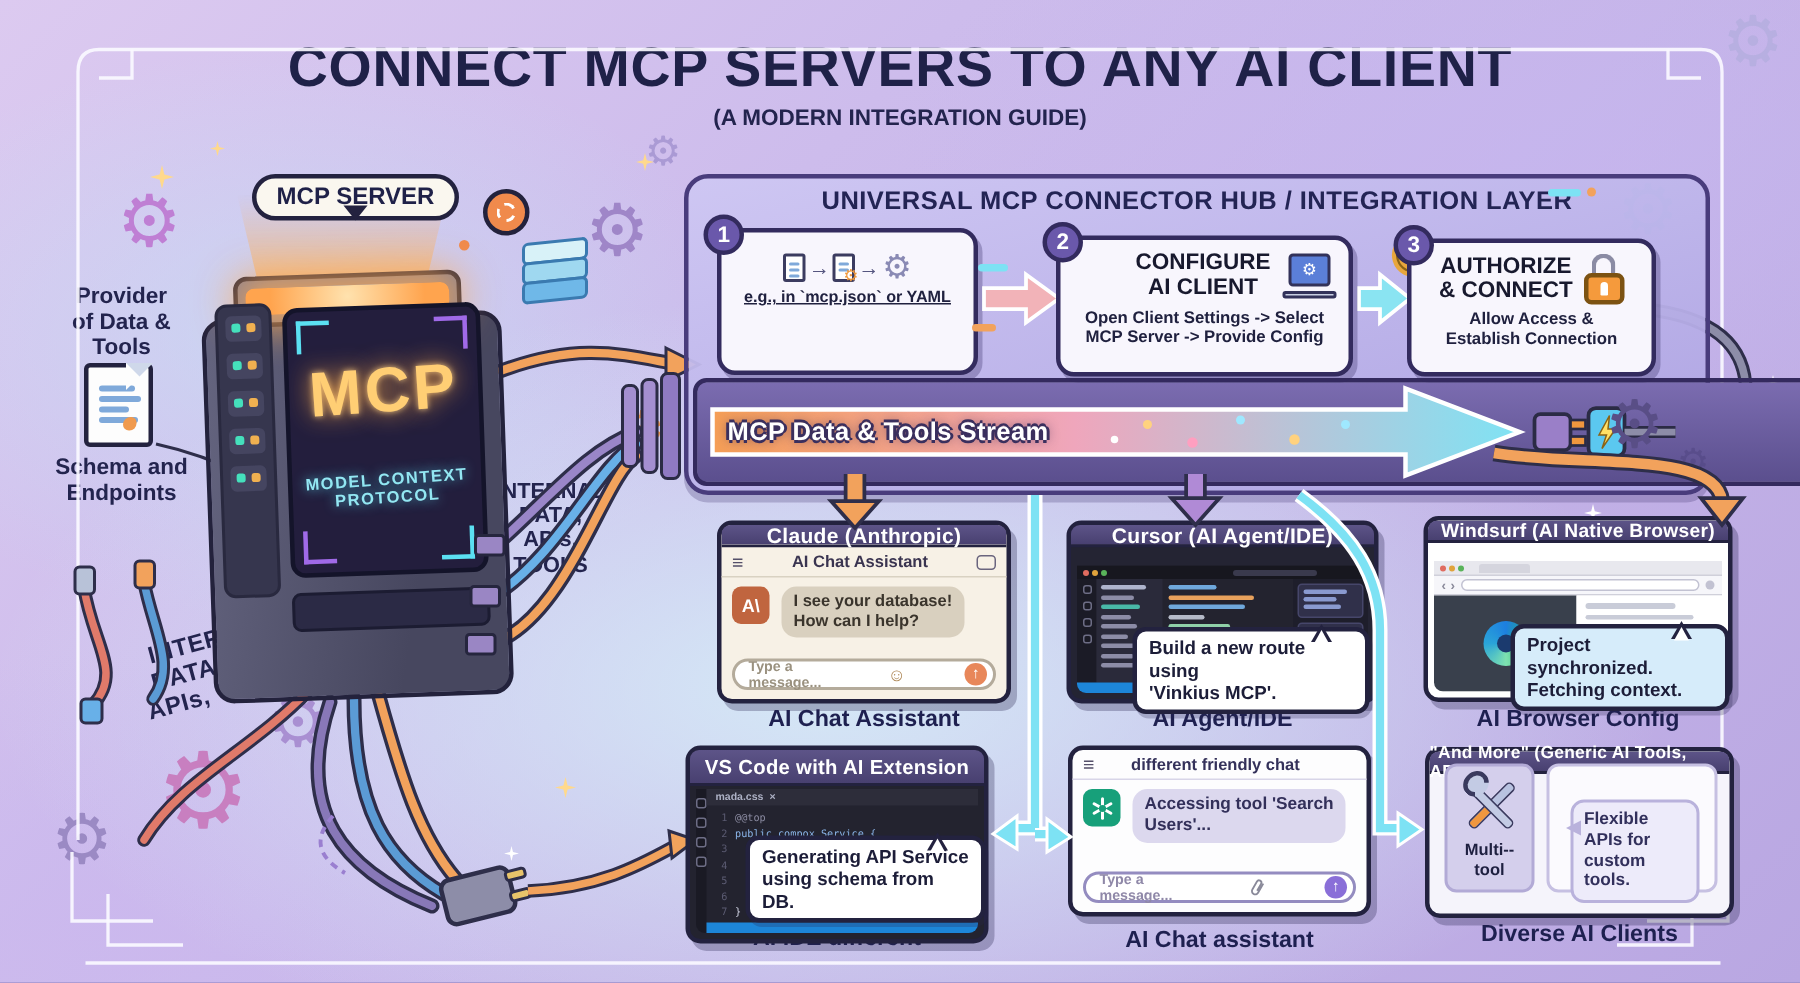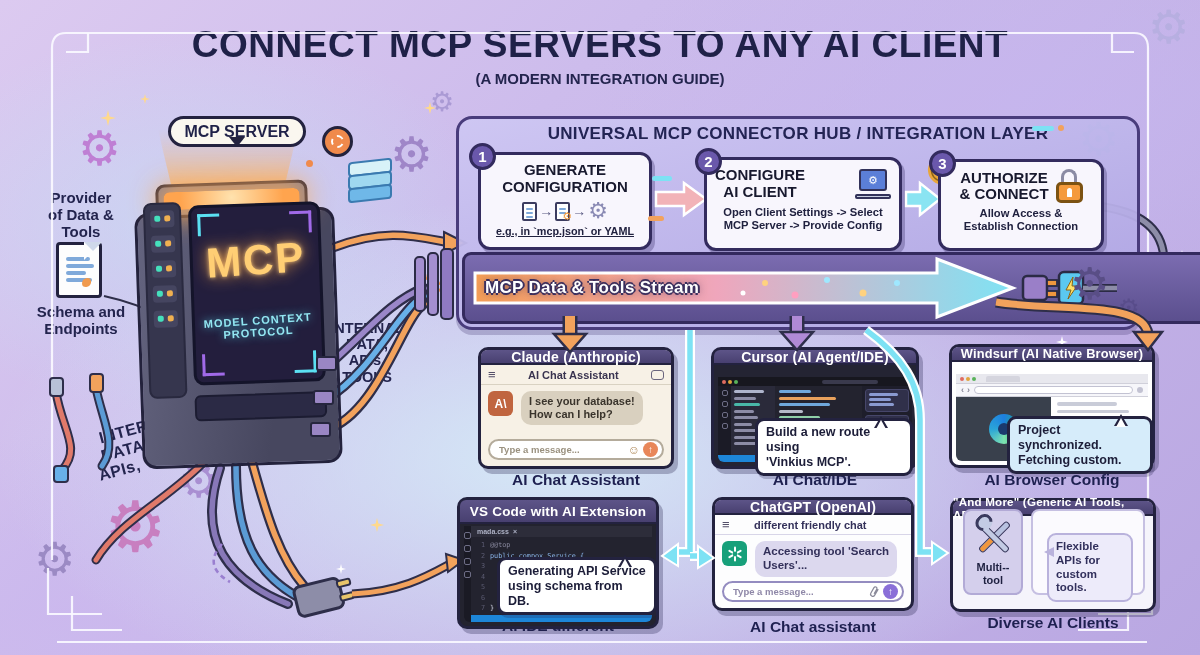--- a/index.html
+++ b/index.html
@@ -90,21 +90,21 @@
     font-weight:700;font-size:14px;border-bottom:2.5px solid #23223f;border-radius:6px 6px 0 0;letter-spacing:.2px;}
   .chat-head{display:flex;align-items:center;padding:2px 7px;font-weight:800;font-size:11px;color:#3a3450;border-bottom:1.5px solid #d9d2c2;}
   .chat-head .mid{flex:1;text-align:center;}
   .burger{font-size:13px;color:#55506a;cursor:default;}
   .bubble-icon{width:13px;height:10px;border:1.8px solid #6a657e;border-radius:3px;}
   .msg-row{display:flex;align-items:flex-start;padding:6px 7px 2px;}
   .logo-sq{width:25px;height:25px;border-radius:6px;display:flex;align-items:center;justify-content:center;color:#fff;font-weight:800;flex:none;}
   .say{border-radius:10px;padding:4px 8px;font-weight:800;font-size:11px;line-height:1.2;white-space:pre-line;position:relative;margin-left:8px;}
   .say::before{content:"";position:absolute;left:-7px;top:8px;border:5px solid transparent;}
   .input-pill{position:absolute;left:7px;right:7px;bottom:6px;height:21px;border:2px solid #b4ab9b;border-radius:12px;background:#fff;
-    display:flex;align-items:center;padding:0 4px 0 9px;font-size:9.5px;color:#9a917f;font-weight:700;}
+    display:flex;align-items:center;padding:0 4px 0 9px;font-size:9.5px;color:#9a917f;font-weight:700;gap:36px;}
   .send{width:15px;height:15px;border-radius:50%;color:#fff;font-size:10px;font-weight:800;display:flex;align-items:center;justify-content:center;flex:none;}
   .callout{position:absolute;background:#fff;border:3px solid #23223f;border-radius:9px;padding:4px 8px;font-weight:800;font-size:12.5px;
     color:#1c1d38;line-height:1.18;white-space:pre-line;z-index:6;box-shadow:2px 3px 0 rgba(40,35,80,.25);}
   .callout::before{content:"";position:absolute;top:-12px;right:22px;border:7px solid transparent;border-bottom:12px solid #23223f;}
   .callout::after{content:"";position:absolute;top:-6px;right:24px;border:5px solid transparent;border-bottom:9px solid #fff;}
   
   .ide{position:absolute;left:4px;right:4px;top:27px;bottom:4px;background:#23232f;border-radius:0 0 6px 6px;overflow:hidden;}
   .ide-top{height:9px;background:#17171f;display:flex;align-items:center;padding:0 4px;}
   .tdot{width:4px;height:4px;border-radius:50%;margin-right:2px;}
   .ide-cols{position:absolute;left:0;right:0;top:9px;bottom:7px;display:flex;}
@@ -325,22 +325,20 @@
     <div style="height:15px;background:#9fd8f0;border:2.5px solid #3a7ab0;border-radius:4px;margin-top:-2px;"></div>
     <div style="height:15px;background:#6fb8e8;border:2.5px solid #3a7ab0;border-radius:4px;margin-top:-2px;"></div>
   </div>
 
   <div class="panel">
     <div class="panel-header">UNIVERSAL MCP CONNECTOR HUB / INTEGRATION LAYER</div>
   </div>
 
   <div class="step" style="left:478px;top:152px;width:174px;height:98px;padding-top:7px;">
     <div class="step-num">1</div>
-    <div class="step-title">GENERATE
-CONFIGURATION</div>
     <div style="display:flex;align-items:center;justify-content:center;margin-top:5px;">
       <span class="mini-doc">
           <i style="top:4px;"></i>
           <i style="top:8px;"></i>
           <i style="top:12px;"></i>
         </span>
       <span class="flow-arrow">→</span>
       <span class="mini-doc">
           <i style="top:4px;"></i>
           <i style="top:8px;"></i>
@@ -364,21 +362,21 @@
       <rect x="976" y="178" width="5" height="12" fill="#f5bc4e" stroke="#8a6315" stroke-width="1.5"></rect>
     </g>
   </svg>
   <div class="pill" style="left:652px;top:176px;width:20px;height:5px;background:#7de2f4;z-index:3;"></div>
   <div class="pill" style="left:648px;top:216px;width:16px;height:5px;background:#f2a25c;z-index:3;"></div>
   <div class="pill" style="left:1032px;top:126px;width:22px;height:5px;background:#7de2f4;z-index:3;"></div>
   <div class="dot" style="left:1058px;top:125px;width:6px;height:6px;background:#f2a25c;z-index:3;"></div>
 
   <div class="step" style="left:704px;top:157px;width:198px;height:94px;padding:7px 8px 0;">
     <div class="step-num">2</div>
-    <div style="display:flex;align-items:center;justify-content:space-between;gap:8px;">
+    <div style="display:flex;align-items:center;justify-content:flex-end;gap:8px;">
       <div class="step-title">CONFIGURE
 AI CLIENT</div>
       <span class="laptop">
         <span class="scr"><span>⚙</span></span>
           <span class="base"></span>
       </span>
     </div>
     <div class="step-desc" style="margin-top:6px;font-size:11.2px;">Open Client Settings -&gt; Select
 MCP Server -&gt; Provide Config</div>
   </div>
@@ -525,21 +523,21 @@
               <i style="width:70%;background:#c8a86a;"></i>
               <i style="width:55%;"></i>
             </div>
         </div>
       </div>
       <div class="ide-foot"></div>
     </div>
   </div>
   <div class="callout" style="left:755px;top:418px;width:158px;">Build a new route using
 'Vinkius MCP'.</div>
-  <div class="caption" style="left:701px;top:471px;width:228px;">AI Chat/IDE</div>
+  <div class="caption" style="left:701px;top:471px;width:228px;">AI Agent/IDE</div>
 
   <div class="win" style="left:949px;top:344px;width:206px;height:124px;">
     <div class="win-title" style="font-size:12.8px;">Windsurf (AI Native Browser)</div>
     <div class="browser">
       <div class="brow1">
         <span class="tdot" style="background:#e06c60;"></span>
           <span class="tdot" style="background:#e0a33c;"></span>
           <span class="tdot" style="background:#59b35a;"></span>
         <span style="width:34px;height:6px;background:#d5d5de;border-radius:2px 2px 0 0;margin-left:8px;"></span>
       </div>
@@ -559,21 +557,21 @@
             <i style="width:60%;"></i>
             <i style="width:78%;"></i>
             <i style="width:40%;"></i>
           <div class="bblock"></div>
           <div class="bblock2"></div>
         </div>
       </div>
     </div>
   </div>
   <div class="callout" style="left:1007px;top:416px;width:146px;background:#d6ecfa;">Project synchronized.
-Fetching custom.</div>
+Fetching context.</div>
   <div class="caption" style="left:939px;top:471px;width:226px;">AI Browser Config</div>
 
   <div class="win" style="left:457px;top:497px;width:202px;height:132px;background:#23232f;">
     <div class="win-title" style="height:24px;font-size:13.5px;">VS Code with AI Extension</div>
     <div class="vsc">
       <div class="vsc-act">
           <i></i>
           <i></i>
           <i></i>
           <i></i>
@@ -595,21 +593,20 @@
         </div>
         <div class="vsc-foot"></div>
       </div>
     </div>
   </div>
   <div class="callout" style="left:497px;top:557px;width:160px;">Generating API Service
 using schema from DB.</div>
   <div class="caption" style="left:447px;top:617px;width:222px;">AI IDE different</div>
 
   <div class="win" style="left:712px;top:497px;width:202px;height:114px;background:#fdfdfe;">
-    <div class="win-title">ChatGPT (OpenAI)</div>
     <div class="chat-head" style="border-bottom-color:#d8d5e8;">
       <span class="burger">≡</span>
       <span class="mid" style="color:#34315a;">different friendly chat</span>
       <span style="width:13px;"></span>
     </div>
     <div class="msg-row">
       <span class="logo-sq" style="background:#17a07a;">
         <svg width="16" height="16" viewBox="0 0 16 16">
             <g stroke="#fff" stroke-width="2" stroke-linecap="round">
           <line x1="8" y1="1.5" x2="8" y2="14.5"></line>

